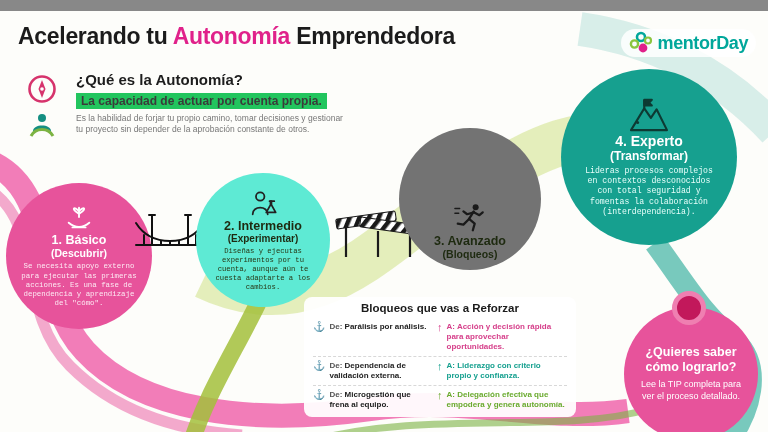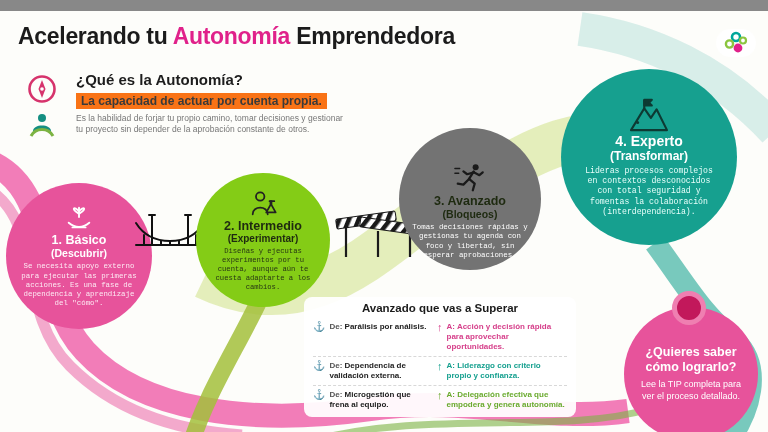--- a/index.html
+++ b/index.html
@@ -12,21 +12,21 @@
   
   .page-title{position:absolute;left:18px;top:12px;margin:0;font-size:23px;font-weight:800;color:#1b1b1b;letter-spacing:-0.3px;z-index:3;}
   .page-title .hl{color:#e0218a;}
   .logo{position:absolute;right:12px;top:18px;display:flex;align-items:center;gap:5px;z-index:3;background:rgba(255,255,255,.85);border-radius:14px;padding:2px 8px;}
   .logo-text{font-size:18px;font-weight:700;color:#00a79b;letter-spacing:-0.4px;}
 
   
   .intro{position:absolute;left:20px;top:60px;width:390px;display:flex;gap:12px;z-index:3;}
   .intro-icons{display:flex;flex-direction:column;align-items:center;gap:6px;width:44px;padding-top:2px;}
   .intro-q{margin:0 0 3px;font-size:15px;font-weight:800;color:#1d1d1d;}
-  .intro-def{display:inline-block;margin:0 0 4px;font-size:12px;font-weight:600;color:#3a3a3a;background:#f97316;padding:1px 5px;}
+  .intro-def{display:inline-block;margin:0 0 4px;font-size:12px;font-weight:600;color:#3a3a3a;background:#22c55e;padding:1px 5px;}
   .intro-desc{margin:0;font-size:8.5px;line-height:1.3;color:#777;width:272px;}
 
   
   .stage-circle{position:absolute;border-radius:50%;display:flex;flex-direction:column;align-items:center;justify-content:center;text-align:center;z-index:2;box-sizing:border-box;padding:10px;}
   .stage-title{font-weight:800;}
   .stage-subtitle{font-weight:600;}
   .stage-desc{line-height:1.25;margin-top:3px;font-family:Liberation Mono, monospace;}
   .s1{left:6px;top:172px;width:146px;height:146px;}
   .s1 .stage-title{font-size:12.5px;} .s1 .stage-subtitle{font-size:10.5px;} .s1 .stage-desc{font-size:7.4px;width:116px;}
   .s2{left:196px;top:162px;width:134px;height:134px;}
@@ -77,20 +77,21 @@
 
   <h1 class="page-title"><span>Acelerando tu </span><span class="hl" style="color: rgb(224, 33, 138);">Autonomía</span><span> Emprendedora</span></h1>
 
   <div class="logo">
     <svg width="24" height="24" viewBox="0 0 24 24">
       <circle cx="12" cy="6" r="4" fill="none" stroke="#00a79b" stroke-width="2.6"></circle>
       <circle cx="5.5" cy="13" r="3.6" fill="none" stroke="#8bc53f" stroke-width="2.4"></circle>
       <circle cx="19" cy="9.5" r="3" fill="none" stroke="#8bc53f" stroke-width="2.2"></circle>
       <circle cx="14" cy="17" r="4.4" fill="#e0218a"></circle>
     </svg>
+    <span class="logo-text">mentorDay</span>
   </div>
 
   <div class="intro">
     <div class="intro-icons">
       <svg width="32" height="32" viewBox="0 0 32 32">
         <circle cx="16" cy="16" r="12.5" fill="none" stroke="#d6336c" stroke-width="2.6"></circle>
         <polygon points="16,7 19.5,16 16,25 12.5,16" fill="#d6336c"></polygon>
         <circle cx="16" cy="16" r="1.8" fill="#fff"></circle>
       </svg>
       <svg width="30" height="28" viewBox="0 0 30 28">
@@ -120,21 +121,21 @@
   </div>
 
   <svg class="bridge" width="72" height="50" viewBox="0 0 72 50" fill="none" stroke="#111" stroke-width="2" stroke-linecap="round">
     <path d="M2 40 H70"></path>
     <path d="M18 40 V10 M54 40 V10"></path>
     <path d="M15 10 H21 M51 10 H57"></path>
     <path d="M2 18 C 12 34 26 36 36 36 C 46 36 60 34 70 18"></path>
     <path d="M10 40 V30 M27 40 V36 M36 40 V36 M45 40 V36 M62 40 V30"></path>
   </svg>
 
-  <div class="stage-circle s2" style="background: #84cc16; color: rgb(30, 42, 16);">
+  <div class="stage-circle s2" style="background: #5eead4; color: rgb(30, 42, 16);">
     <svg width="34" height="30" viewBox="0 0 36 32" fill="none" stroke="#222" stroke-width="1.9" stroke-linecap="round" stroke-linejoin="round">
       <circle cx="15" cy="8" r="4.5"></circle>
       <path d="M7 27 C7 17.5 23 17.5 23 27"></path>
       <path d="M27 13 v4 l4.5 8 h-10 l4.5 -8 v-4"></path>
       <path d="M25 13 h5"></path>
     </svg>
     <div class="stage-title">2. Intermedio</div>
     <div class="stage-subtitle">(Experimentar)</div>
     <div class="stage-desc" style="color: rgb(39, 54, 20);">Diseñas y ejecutas experimentos por tu cuenta, aunque aún te cuesta adaptarte a los cambios.</div>
   </div>
@@ -160,37 +161,36 @@
       <circle cx="24" cy="5.5" r="3.2" fill="#1a1a1a" stroke="none"></circle>
       <path d="M22 10 L17 18"></path>
       <path d="M22 11 L28 14 L31.5 11"></path>
       <path d="M22 11 L15 13 L11 10"></path>
       <path d="M17 18 L23 23 L21 30"></path>
       <path d="M17 18 L11 24 L5 23"></path>
       <path d="M2 7 H7 M2 12 H6" stroke-width="1.6"></path>
     </svg>
     <div class="stage-title">3. Avanzado</div>
     <div class="stage-subtitle">(Bloqueos)</div>
-    <div class="stage-desc" style="color: rgb(255, 255, 255);">Tomas decisiones rápidas y gestionas tu agenda con foco y libertad, sin esperar aprobaciones.</div>
   </div>
 
   <div class="stage-circle s4" style="background: rgb(22, 160, 143); color: rgb(255, 255, 255);">
     <svg width="44" height="36" viewBox="0 0 44 38" fill="none" stroke="#0d3a33" stroke-width="2.2" stroke-linejoin="round">
       <path d="M3 35 L17 12 L24 22 L30 13 L41 35 Z"></path>
       <path d="M17 12 V3"></path>
       <path d="M17 3 h8 l-3 3 3 3 h-8 Z" fill="#0d3a33"></path>
       <circle cx="10" cy="27" r="1.6" fill="#0d3a33" stroke="none"></circle>
     </svg>
     <div class="stage-title">4. Experto</div>
     <div class="stage-subtitle">(Transformar)</div>
     <div class="stage-desc" style="color: rgb(232, 255, 251);">Lideras procesos complejos en contextos desconocidos con total seguridad y fomentas la colaboración (interdependencia).</div>
   </div>
 
   <div class="blockers">
-    <h3 class="blockers-title">Avanzado que vas a Superar</h3>
+    <h3 class="blockers-title">Bloqueos que vas a Reforzar</h3>
 
     <div class="blocker-row">
       <div class="blocker-from">
         <span class="anchor">⚓</span>
         <span class="from-text"><span class="from-label">De:</span> <span>Parálisis por análisis.</span></span>
       </div>
       <div class="blocker-to" style="color: rgb(214, 64, 139);">
         <span class="arrow">↑</span>
         <span class="to-text"><span>A:</span> <span>Acción y decisión rápida para aprovechar oportunidades.</span></span>
       </div>

